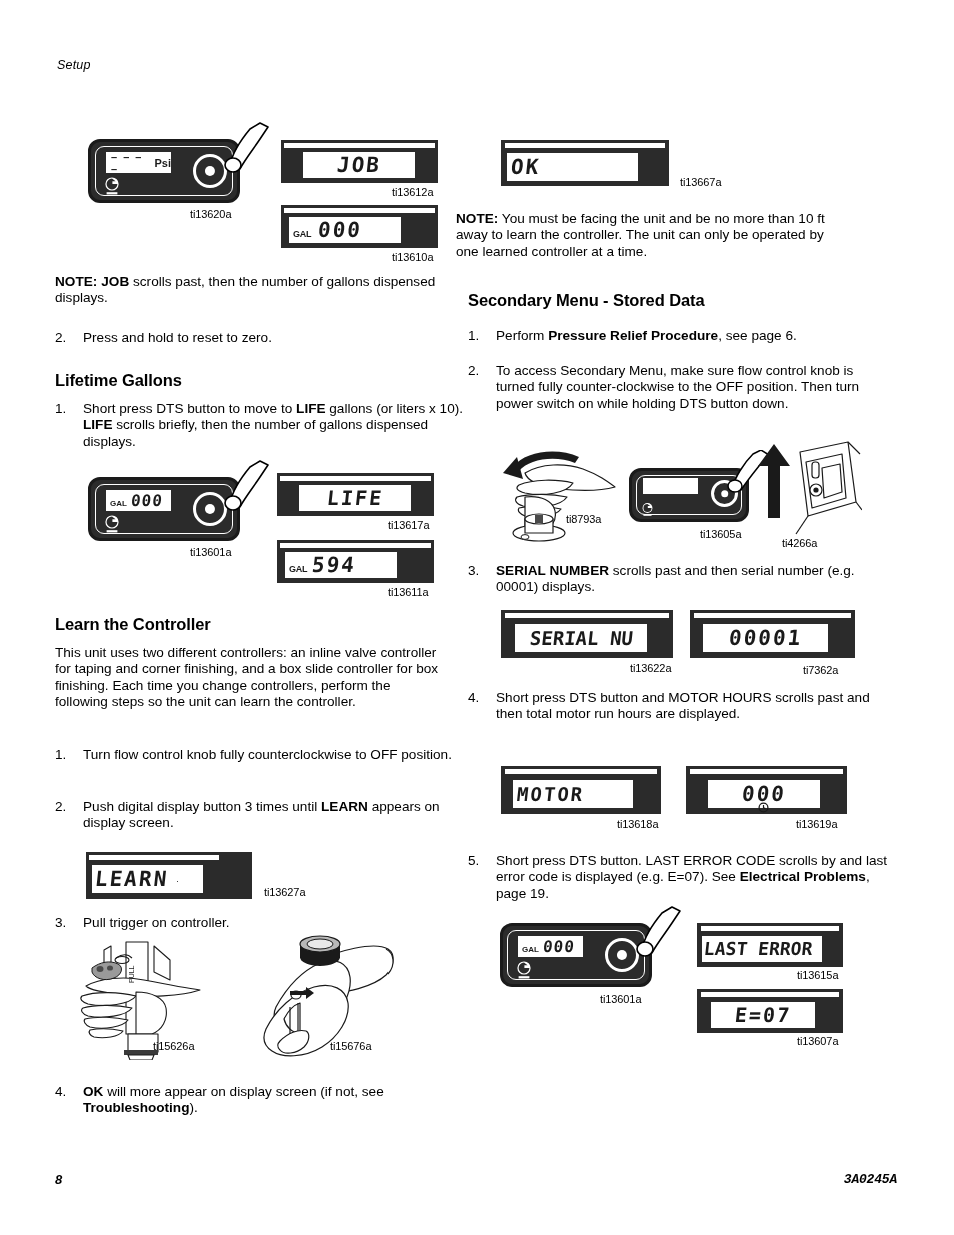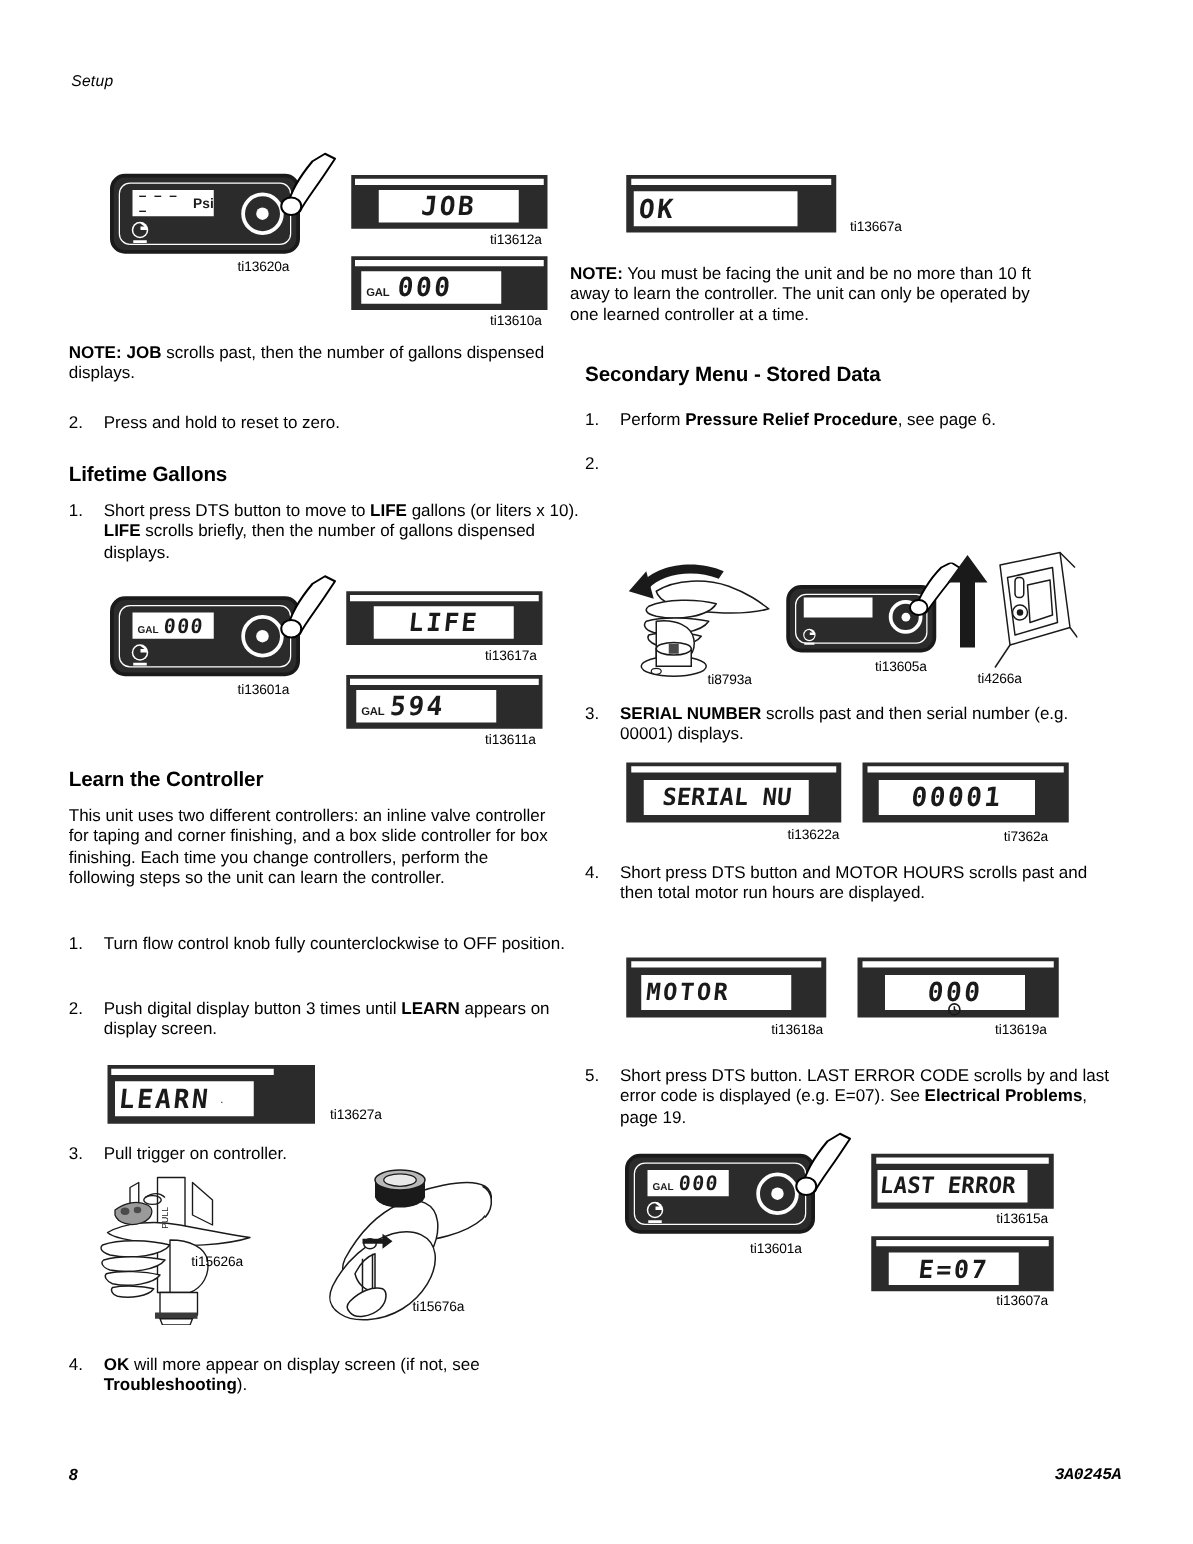--- a/index.html
+++ b/index.html
@@ -364,21 +364,21 @@
       </g>
       <g fill="none" stroke="#1a1a1a" stroke-width="1.1">
         <path d="M50 20 C56 16 62 16 66 20"></path>
         <ellipse cx="56" cy="22" rx="7" ry="3.5"></ellipse>
       </g>
       <rect x="58" y="112" width="34" height="5" fill="#3a3a3a"></rect>
       <path d="M62 117 L88 117 L86 122 L64 122 Z" fill="#ffffff" stroke="#1a1a1a" stroke-width="1.1"></path>
       <text x="68" y="45" font-family="Liberation Sans, sans-serif" font-size="7" fill="#1a1a1a" transform="rotate(-90 68 45)">PULL</text>
     </svg>
   </div>
-  <div class="callout" style="left:143px; top:1004px;padding-left:10px;">ti15626a</div>
+  <div class="callout" style="left:143px; top:1040px;padding-left:10px;">ti15626a</div>
 
   <div class="illus" style="left:236px; top:933px; width:165px; height:128px;">
     <svg viewBox="0 0 165 128" width="165" height="128">
       <g fill="#ffffff" stroke="#1a1a1a" stroke-width="1.2" stroke-linejoin="round">
         <path d="M82 28 C100 18 138 8 152 16 C160 21 158 34 150 42 C138 53 108 62 92 58 Z"></path>
         <path d="M150 16 C158 20 160 32 152 41"></path>
         <path d="M40 74 C52 52 66 38 84 30 C100 24 112 30 114 44 C116 60 106 78 92 88 C76 99 56 100 46 94 C38 89 36 83 40 74 Z"></path>
         <path d="M30 96 C40 76 58 60 78 54 C96 49 110 56 112 70 C114 86 102 104 86 114 C68 125 46 125 36 118 C27 112 26 105 30 96 Z"></path>
         <path d="M48 86 C52 78 58 72 64 70 L64 100 C56 100 50 94 48 86 Z"></path>
         <path d="M54 74 L54 102 M62 70 L62 100" fill="none"></path>
@@ -415,20 +415,21 @@
 
   <div class="h2 abs" style="left:468px; top:291px;">Secondary Menu - Stored Data</div>
 
   <div class="step abs" style="left:468px; top:328px; width:390px;">
     <span class="num">1.</span>
     <span>Perform </span><b>Pressure Relief Procedure</b><span>, see page 6.</span>
   </div>
 
   <div class="step abs" style="left:468px; top:363px; width:392px;">
     <span class="num">2.</span>
+    <span>To access Secondary Menu, make sure flow control knob is turned fully counter-clockwise to the OFF position. Then turn power switch on while holding DTS button down.</span>
   </div>
 
   <div class="illus" style="left:495px; top:445px; width:135px; height:100px;">
     <svg viewBox="0 0 135 100" width="135" height="100">
       <path d="M18 22 C30 6 62 2 84 12 L80 18 C60 10 34 14 24 26 Z" fill="#1a1a1a"></path>
       <path d="M22 12 L8 28 L28 34 Z" fill="#1a1a1a"></path>
       <g fill="#ffffff" stroke="#1a1a1a" stroke-width="1.2" stroke-linejoin="round">
         <path d="M30 28 C46 18 70 18 88 24 C104 30 112 36 120 42 C106 46 84 46 64 44 C46 42 32 36 30 28 Z"></path>
         <path d="M24 40 C38 34 62 34 78 38 C72 48 48 52 30 48 C22 46 20 43 24 40 Z"></path>
         <path d="M22 52 C36 48 58 49 72 52 C66 61 44 64 28 61 C21 59 19 55 22 52 Z"></path>
@@ -437,21 +438,21 @@
       </g>
       <g fill="#ffffff" stroke="#1a1a1a" stroke-width="1.2">
         <ellipse cx="44" cy="88" rx="26" ry="8"></ellipse>
         <path d="M30 74 L58 74 L58 88 L30 88 Z"></path>
         <ellipse cx="44" cy="74" rx="14" ry="5"></ellipse>
       </g>
       <path d="M40 70 L48 70 L48 78 L40 78 Z" fill="#4a4a4a"></path>
       <ellipse cx="30" cy="92" rx="4" ry="2.4" fill="#ffffff" stroke="#1a1a1a" stroke-width="1"></ellipse>
     </svg>
   </div>
-  <div class="callout" style="left:566px; top:538px;">ti8793a</div>
+  <div class="callout" style="left:566px; top:513px;">ti8793a</div>
 
   <div class="unit" style="left:629px; top:468px; width:120px; height:54px;">
     <div class="shell"></div>
     <div class="face-screen" style="left:14px; top:10px; width:55px; height:16px;">
       <span class="seg" style="font-size:13px;"></span>
     </div>
     <div class="btn" style="right:11px; top:12px; width:27px; height:27px;"></div>
     <div class="logo" style="left:11px; bottom:5px; width:15px; height:15px;">
       <svg viewBox="0 0 20 20" width="15" height="15">
         <circle cx="10" cy="8" r="6.6" fill="#ffffff"></circle>

